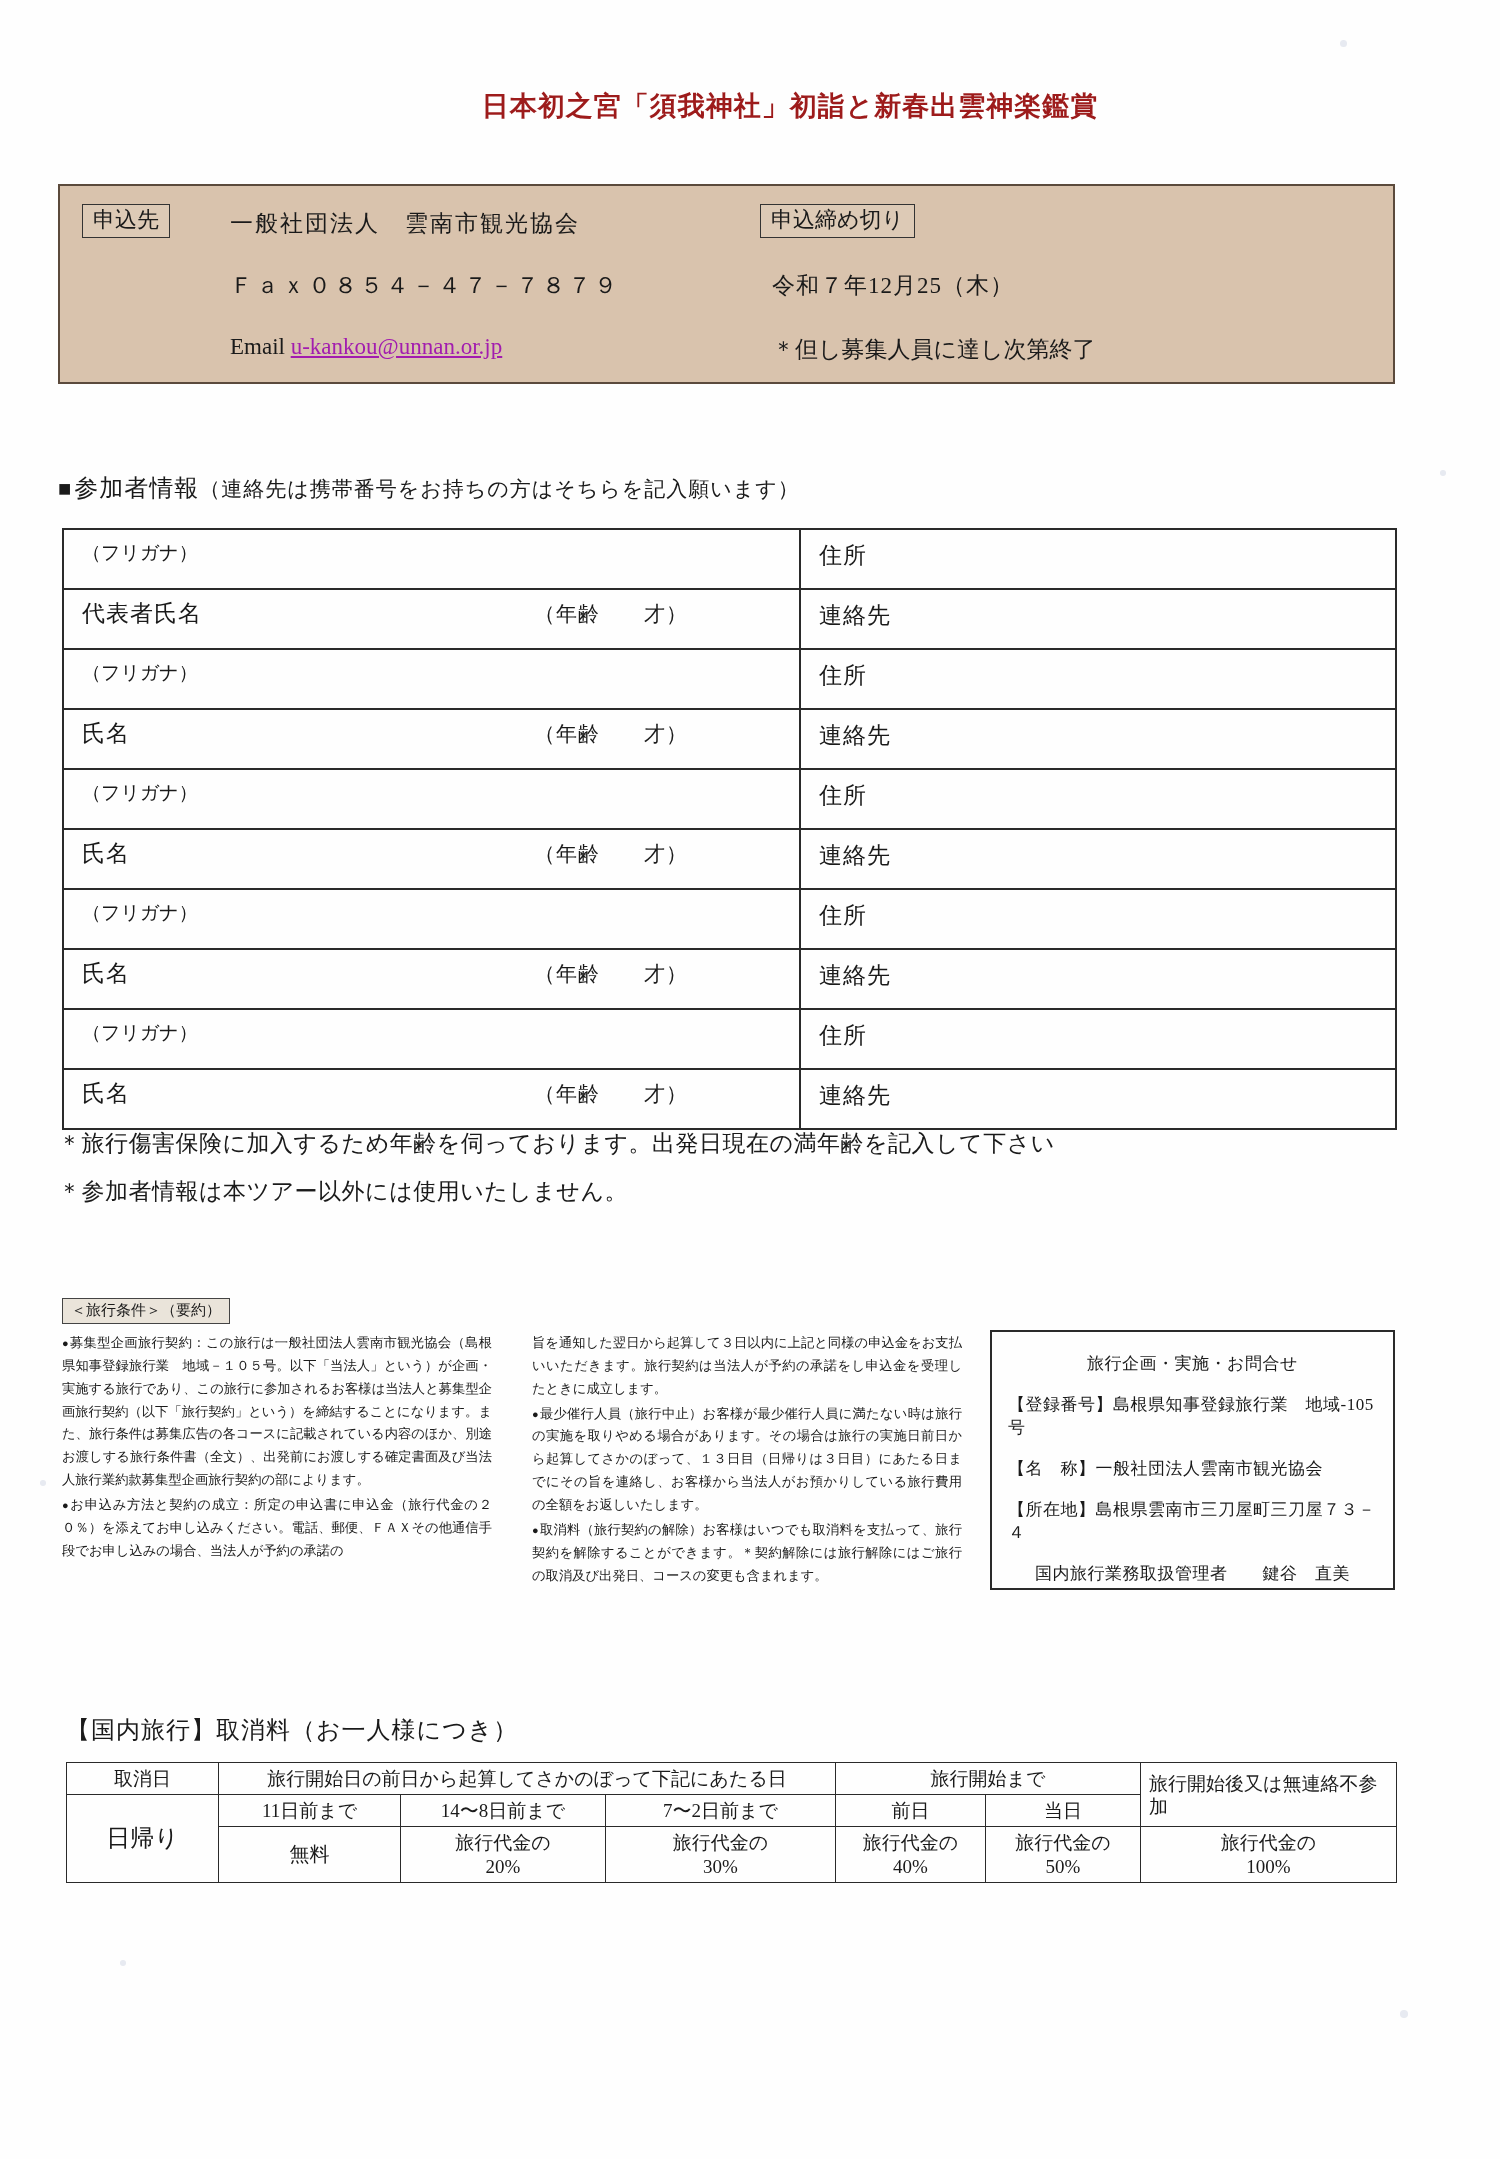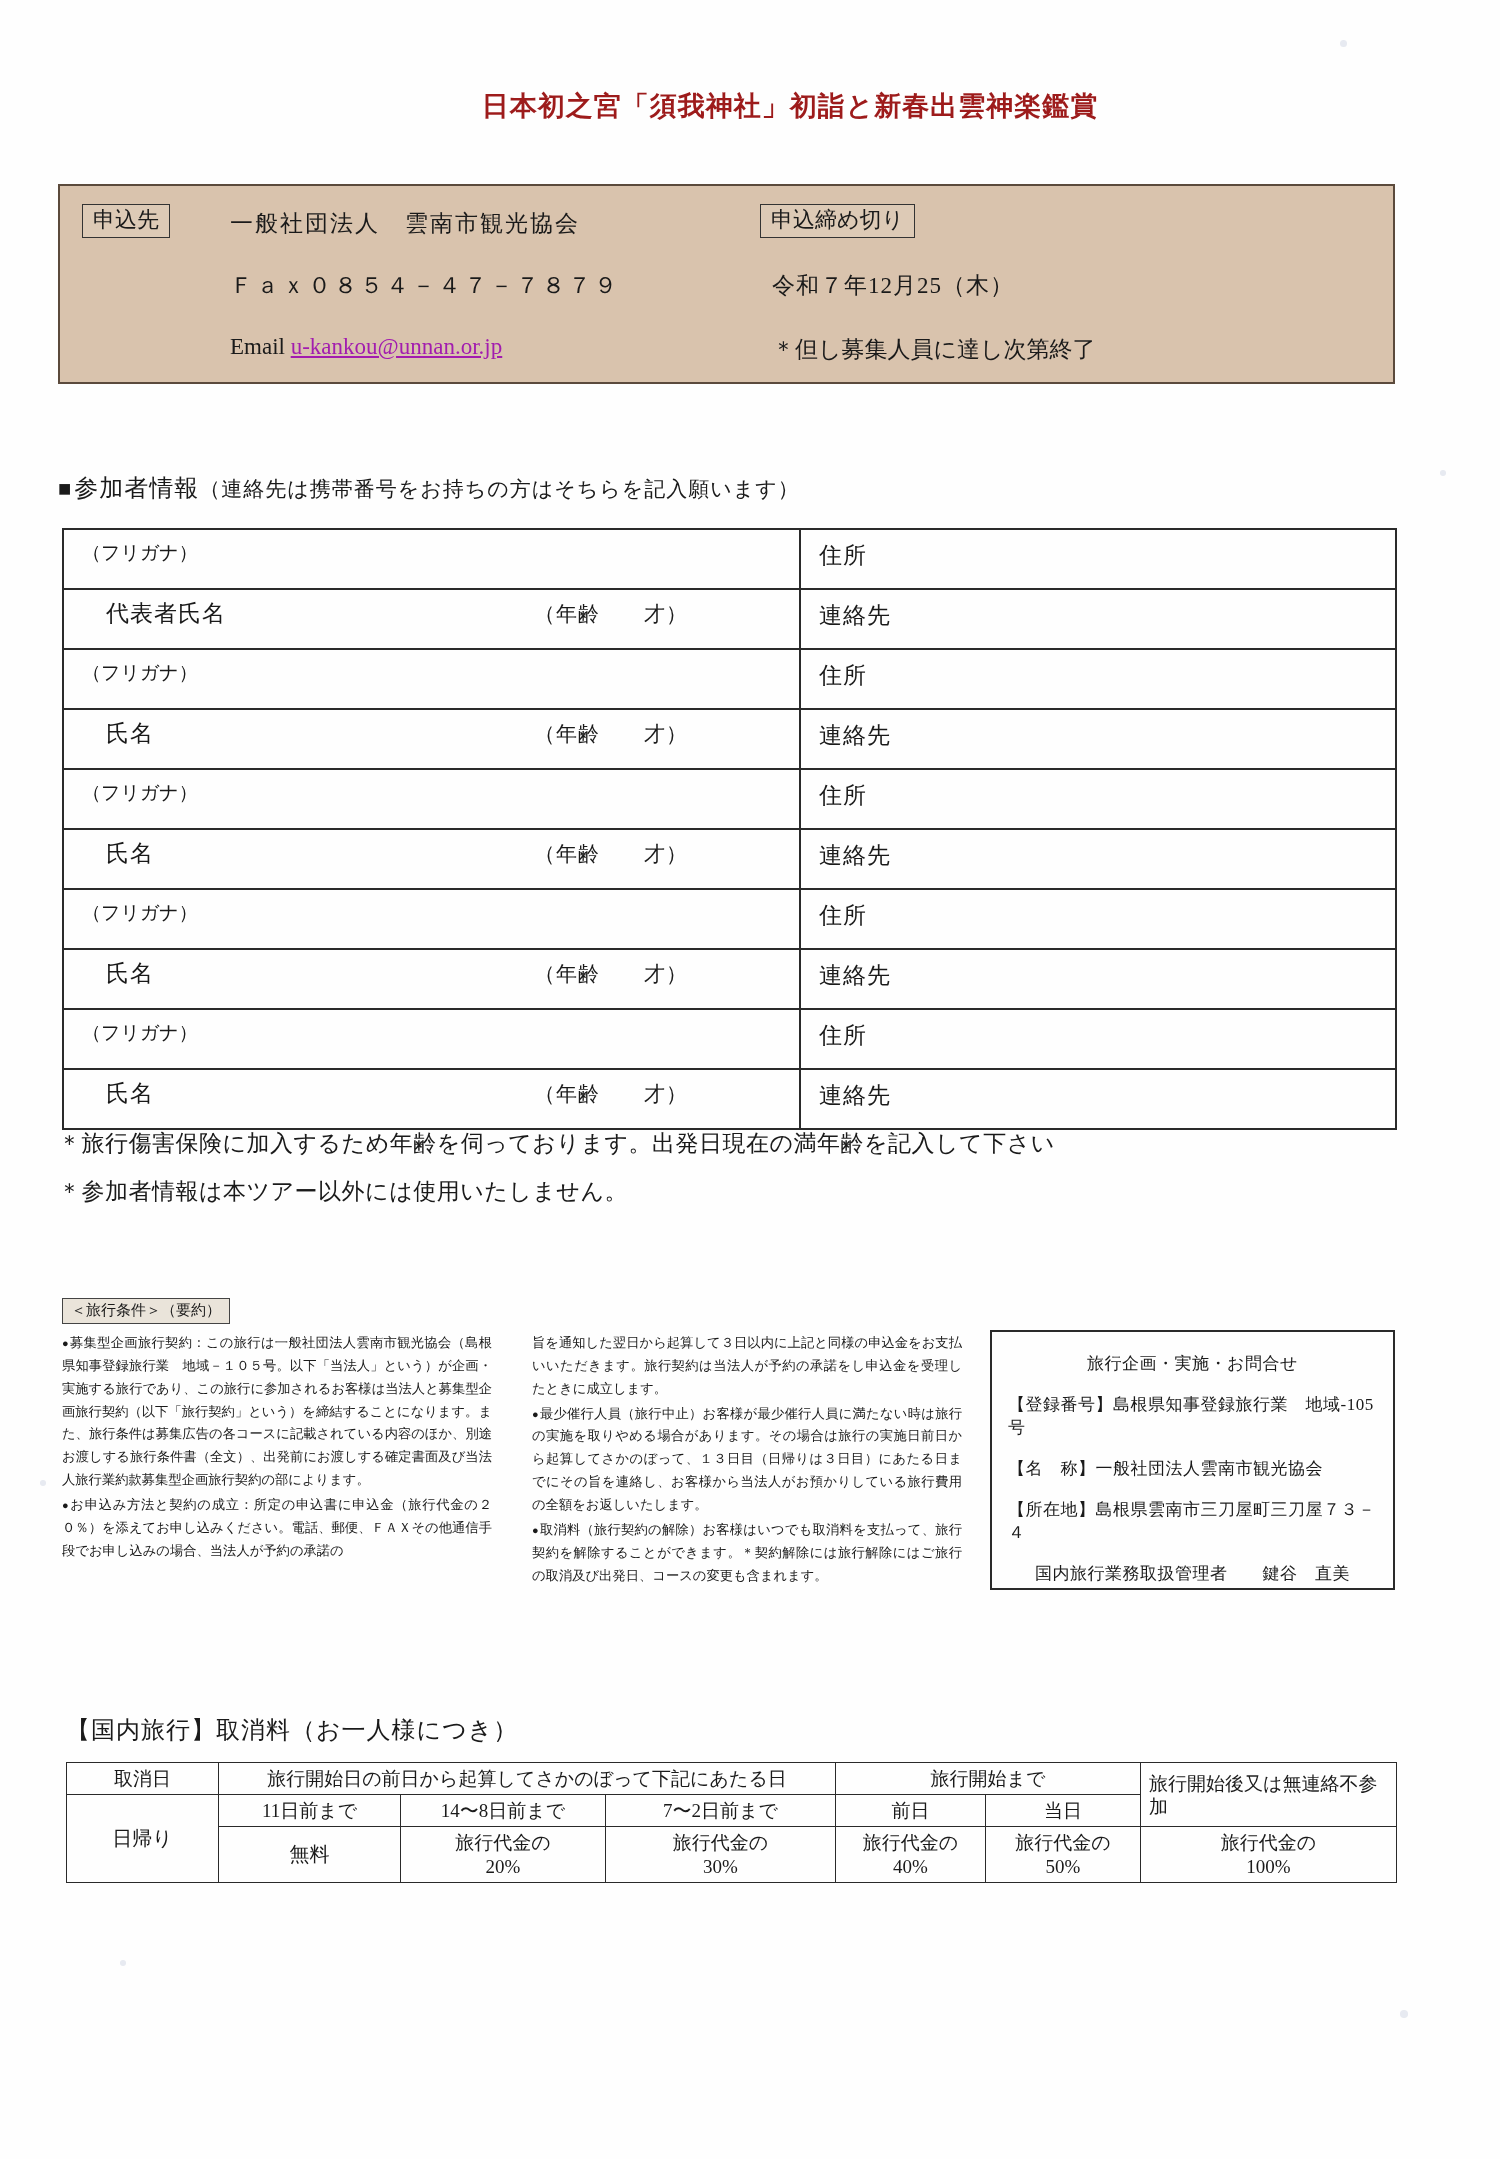--- a/index.html
+++ b/index.html
@@ -113,21 +113,20 @@
     top: 10px;
     left: 18px;
     font-size: 19px;
   }
   .cell .nm {
     position: absolute;
     top: 8px;
     left: 18px;
     font-size: 23px;
     letter-spacing: 1px;
-    margin-left: 24px;
   }
   .cell .age {
     position: absolute;
     top: 10px;
     left: 470px;
     font-size: 21px;
     letter-spacing: 1px;
   }
   .cell .addr {
     position: absolute;
@@ -225,21 +224,21 @@
     border-radius: 30px;
   }
   table.cancel td, table.cancel th {
     border: 1.5px solid #2a2a2a;
     text-align: center;
     font-size: 19px;
     font-weight: normal;
     padding: 4px 2px;
     line-height: 1.22;
   }
-  table.cancel td.big { font-size: 20px; }
+  table.cancel td.big { font-size: 24px; }
   table.cancel .nofee { font-size: 20px; }
   .cancel-lastcol { text-align: left !important; padding-left: 8px !important; }
 
   
   .speckle {
     position: absolute;
     background: #cfd6e4;
     border-radius: 50%;
     opacity: 0.5;
   }

